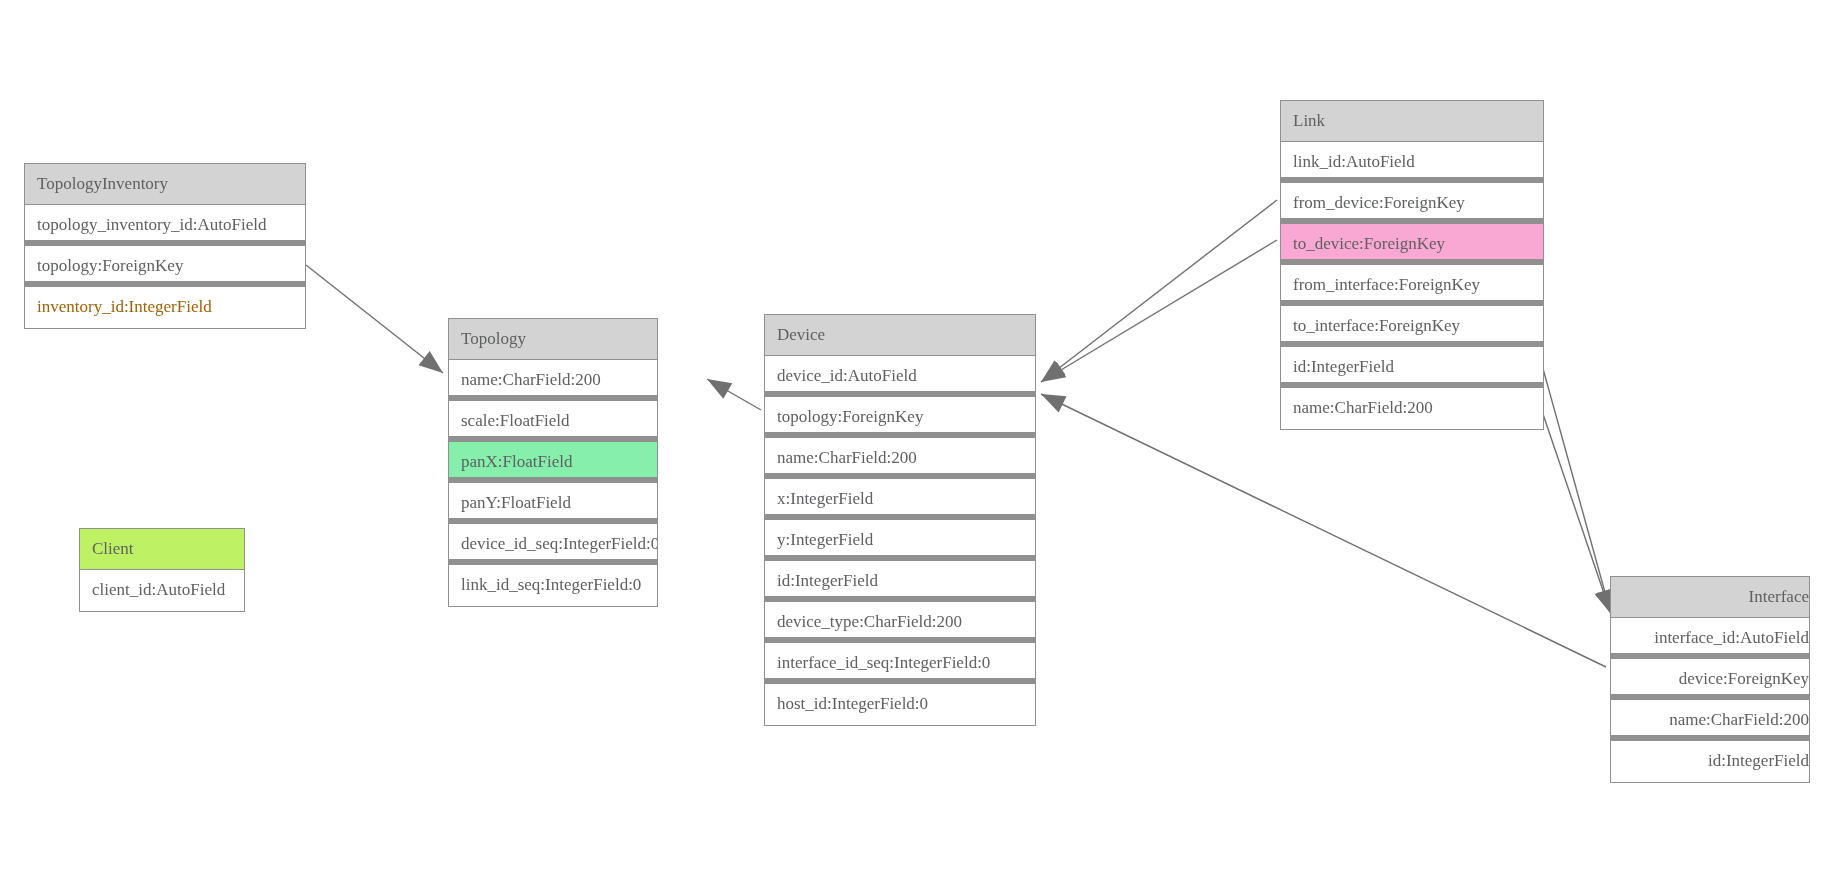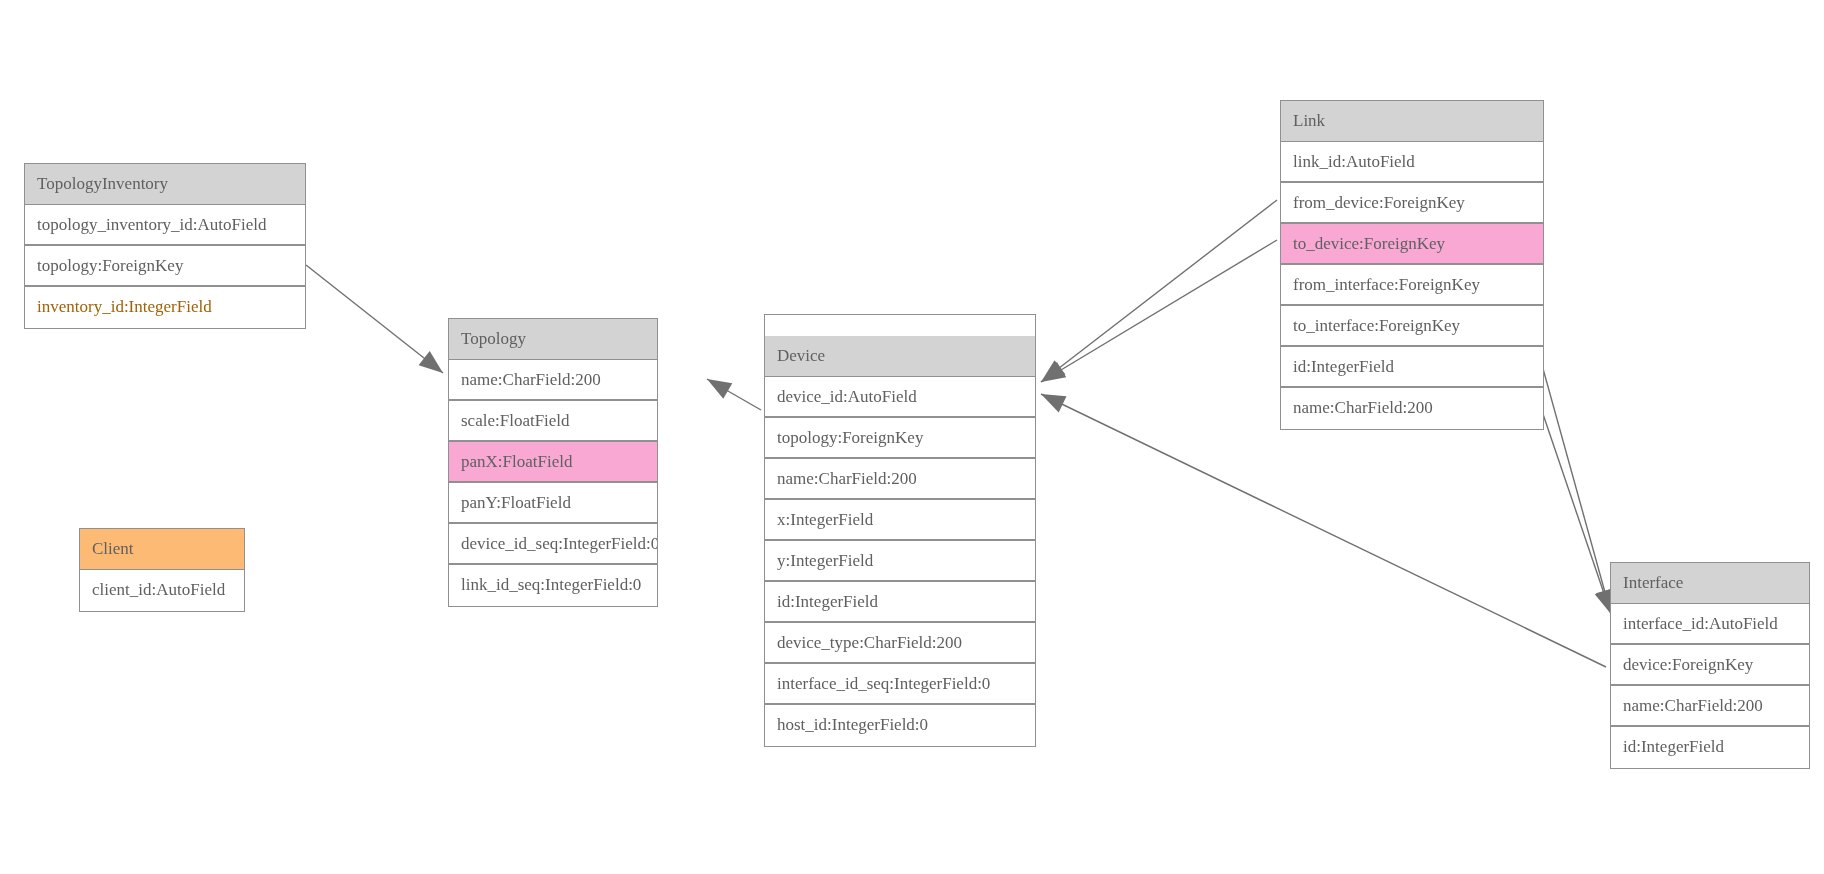--- a/index.html
+++ b/index.html
@@ -39,21 +39,21 @@
     font-size: 17px;
     line-height: 40px;
     height: 41px;
     padding: 0 0 0 12px;
     white-space: nowrap;
     overflow: hidden;
   }
   .entity-field {
     box-sizing: border-box;
     color: #5f6061;
-    border-bottom: 2px solid #c4b5fd;
+    border-bottom: 6px solid #c4b5fd;
     font-size: 17px;
     line-height: 40px;
     height: 41px;
     padding: 0 0 0 12px;
     background: #ffffff;
     white-space: nowrap;
     overflow: hidden;
   }
   .entity-field.last {
     border-bottom: none;
@@ -99,53 +99,53 @@
       <div class="entity" style="left: 24px; top: 163px; width: 282px; border-color: rgb(144, 144, 144);">
         <div class="entity-title" style="background: rgb(211, 211, 211); color: rgb(95, 96, 97); border-bottom-color: rgb(144, 144, 144);">TopologyInventory</div>
         <div class="entity-field" style="color: rgb(95, 96, 97); border-bottom-color: rgb(144, 144, 144); background: rgb(255, 255, 255);">topology_inventory_id:AutoField</div>
         <div class="entity-field" style="color: rgb(95, 96, 97); border-bottom-color: rgb(144, 144, 144); background: rgb(255, 255, 255);">topology:ForeignKey</div>
         <div class="entity-field last" style="color: #a16207; border-bottom-color: rgb(144, 144, 144); background: rgb(255, 255, 255);">inventory_id:IntegerField</div>
       </div>
       <div class="entity" style="left: 448px; top: 318px; width: 210px; border-color: rgb(144, 144, 144);">
         <div class="entity-title" style="background: rgb(211, 211, 211); color: rgb(95, 96, 97); border-bottom-color: rgb(144, 144, 144);">Topology</div>
         <div class="entity-field" style="color: rgb(95, 96, 97); border-bottom-color: rgb(144, 144, 144); background: rgb(255, 255, 255);">name:CharField:200</div>
         <div class="entity-field" style="color: rgb(95, 96, 97); border-bottom-color: rgb(144, 144, 144); background: rgb(255, 255, 255);">scale:FloatField</div>
-        <div class="entity-field" style="color: rgb(95, 96, 97); border-bottom-color: rgb(144, 144, 144); background: #f9a8d4;">panX:FloatField</div>
+        <div class="entity-field" style="color: rgb(95, 96, 97); border-bottom-color: rgb(144, 144, 144); background: #86efac;">panX:FloatField</div>
         <div class="entity-field" style="color: rgb(95, 96, 97); border-bottom-color: rgb(144, 144, 144); background: rgb(255, 255, 255);">panY:FloatField</div>
         <div class="entity-field" style="color: rgb(95, 96, 97); border-bottom-color: rgb(144, 144, 144); background: rgb(255, 255, 255);">device_id_seq:IntegerField:0</div>
         <div class="entity-field last" style="color: rgb(95, 96, 97); border-bottom-color: rgb(144, 144, 144); background: rgb(255, 255, 255);">link_id_seq:IntegerField:0</div>
       </div>
       <div class="entity" style="left: 764px; top: 314px; width: 272px; border-color: rgb(144, 144, 144);">
-        <div class="entity-title" style="background: rgb(211, 211, 211); color: rgb(95, 96, 97); border-bottom-color: rgb(144, 144, 144); margin-top: 21px;">Device</div>
+        <div class="entity-title" style="background: rgb(211, 211, 211); color: rgb(95, 96, 97); border-bottom-color: rgb(144, 144, 144);">Device</div>
         <div class="entity-field" style="color: rgb(95, 96, 97); border-bottom-color: rgb(144, 144, 144); background: rgb(255, 255, 255);">device_id:AutoField</div>
         <div class="entity-field" style="color: rgb(95, 96, 97); border-bottom-color: rgb(144, 144, 144); background: rgb(255, 255, 255);">topology:ForeignKey</div>
         <div class="entity-field" style="color: rgb(95, 96, 97); border-bottom-color: rgb(144, 144, 144); background: rgb(255, 255, 255);">name:CharField:200</div>
         <div class="entity-field" style="color: rgb(95, 96, 97); border-bottom-color: rgb(144, 144, 144); background: rgb(255, 255, 255);">x:IntegerField</div>
         <div class="entity-field" style="color: rgb(95, 96, 97); border-bottom-color: rgb(144, 144, 144); background: rgb(255, 255, 255);">y:IntegerField</div>
         <div class="entity-field" style="color: rgb(95, 96, 97); border-bottom-color: rgb(144, 144, 144); background: rgb(255, 255, 255);">id:IntegerField</div>
         <div class="entity-field" style="color: rgb(95, 96, 97); border-bottom-color: rgb(144, 144, 144); background: rgb(255, 255, 255);">device_type:CharField:200</div>
         <div class="entity-field" style="color: rgb(95, 96, 97); border-bottom-color: rgb(144, 144, 144); background: rgb(255, 255, 255);">interface_id_seq:IntegerField:0</div>
         <div class="entity-field last" style="color: rgb(95, 96, 97); border-bottom-color: rgb(144, 144, 144); background: rgb(255, 255, 255);">host_id:IntegerField:0</div>
       </div>
       <div class="entity" style="left: 1280px; top: 100px; width: 264px; border-color: rgb(144, 144, 144);">
         <div class="entity-title" style="background: rgb(211, 211, 211); color: rgb(95, 96, 97); border-bottom-color: rgb(144, 144, 144);">Link</div>
         <div class="entity-field" style="color: rgb(95, 96, 97); border-bottom-color: rgb(144, 144, 144); background: rgb(255, 255, 255);">link_id:AutoField</div>
         <div class="entity-field" style="color: rgb(95, 96, 97); border-bottom-color: rgb(144, 144, 144); background: rgb(255, 255, 255);">from_device:ForeignKey</div>
         <div class="entity-field" style="color: rgb(95, 96, 97); border-bottom-color: rgb(144, 144, 144); background: #f9a8d4;">to_device:ForeignKey</div>
         <div class="entity-field" style="color: rgb(95, 96, 97); border-bottom-color: rgb(144, 144, 144); background: rgb(255, 255, 255);">from_interface:ForeignKey</div>
         <div class="entity-field" style="color: rgb(95, 96, 97); border-bottom-color: rgb(144, 144, 144); background: rgb(255, 255, 255);">to_interface:ForeignKey</div>
         <div class="entity-field" style="color: rgb(95, 96, 97); border-bottom-color: rgb(144, 144, 144); background: rgb(255, 255, 255);">id:IntegerField</div>
         <div class="entity-field last" style="color: rgb(95, 96, 97); border-bottom-color: rgb(144, 144, 144); background: rgb(255, 255, 255);">name:CharField:200</div>
       </div>
-      <div class="entity" style="left: 1610px; top: 562px; width: 200px; border-color: rgb(144, 144, 144);">
+      <div class="entity" style="left: 1610px; top: 576px; width: 200px; border-color: rgb(144, 144, 144); text-align: right;">
         <div class="entity-title" style="background: rgb(211, 211, 211); color: rgb(95, 96, 97); border-bottom-color: rgb(144, 144, 144);">Interface</div>
         <div class="entity-field" style="color: rgb(95, 96, 97); border-bottom-color: rgb(144, 144, 144); background: rgb(255, 255, 255);">interface_id:AutoField</div>
         <div class="entity-field" style="color: rgb(95, 96, 97); border-bottom-color: rgb(144, 144, 144); background: rgb(255, 255, 255);">device:ForeignKey</div>
         <div class="entity-field" style="color: rgb(95, 96, 97); border-bottom-color: rgb(144, 144, 144); background: rgb(255, 255, 255);">name:CharField:200</div>
         <div class="entity-field last" style="color: rgb(95, 96, 97); border-bottom-color: rgb(144, 144, 144); background: rgb(255, 255, 255);">id:IntegerField</div>
       </div>
       <div class="entity" style="left: 79px; top: 528px; width: 166px; border-color: rgb(144, 144, 144);">
-        <div class="entity-title" style="background: #fdba74; color: rgb(95, 96, 97); border-bottom-color: rgb(144, 144, 144);">Client</div>
+        <div class="entity-title" style="background: #bef264; color: rgb(95, 96, 97); border-bottom-color: rgb(144, 144, 144);">Client</div>
         <div class="entity-field last" style="color: rgb(95, 96, 97); border-bottom-color: rgb(144, 144, 144); background: rgb(255, 255, 255);">client_id:AutoField</div>
       </div>
     </div>
 
 </div>
 
 </body></html>

